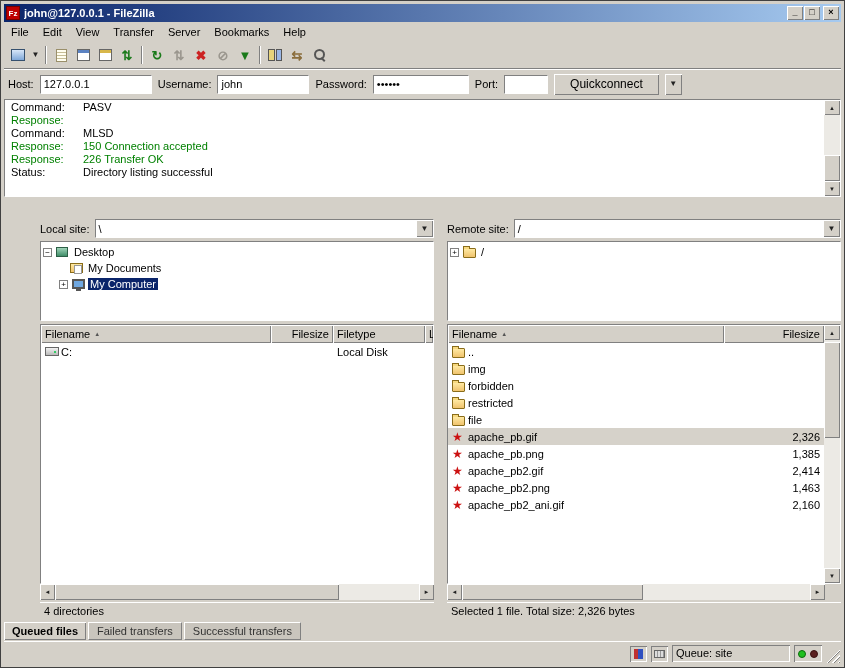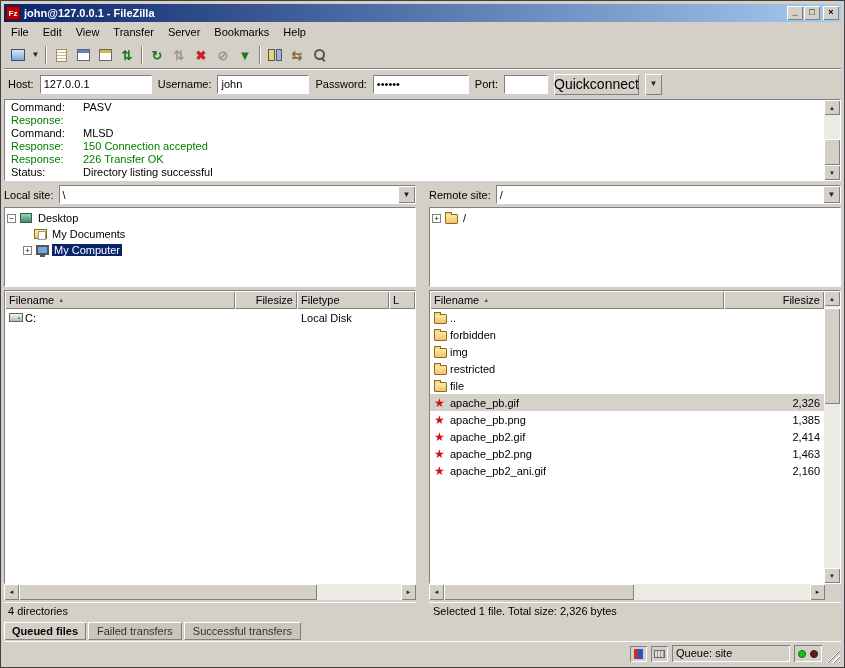--- a/index.html
+++ b/index.html
@@ -40,41 +40,41 @@
   .ico-cmp i:last-child { background:#9ab6e4; }
   .ico-mag { position:relative; width:14px; height:14px; }
   .ico-mag::before { content:""; position:absolute; top:1px; left:2px; width:7px; height:7px; border:2px solid #555; border-radius:50%; }
   .ico-mag::after { content:""; position:absolute; width:2px; height:5px; background:#555; transform:rotate(-45deg); bottom:0; right:2px; }
 
   
   .quickbar { height:30px; display:flex; align-items:center; gap:6px; padding:0 4px; flex:none; }
   .qc-label { white-space:nowrap; }
   .field { height:19px; border:1px solid #808080; border-bottom-color:#fff; border-right-color:#fff; background:#fff; padding:2px 3px; font-family:"Liberation Sans",sans-serif; font-size:11px; }
   .f-host { width:112px; } .f-user { width:92px; } .f-pass { width:96px; } .f-port { width:44px; }
-  .qc-btn { height:21px; padding:0 0; font-size:14px; }
+  .qc-btn { height:21px; padding:0 16px; font-size:12px; }
   .qc-drop { width:17px; height:21px; display:flex; align-items:center; justify-content:center; font-size:7px; }
 
   
-  .logarea { height:82px; flex:none; background:#fff; border:1px solid #808080; border-bottom-color:#fff; border-right-color:#fff; display:flex; margin-bottom:3px; }
+  .logarea { height:98px; flex:none; background:#fff; border:1px solid #808080; border-bottom-color:#fff; border-right-color:#fff; display:flex; margin-bottom:21px; }
   .log-lines { flex:1; overflow:hidden; padding:1px 0 0 6px; }
   .logline { display:flex; line-height:13px; white-space:nowrap; }
   .loglabel { width:72px; flex:none; }
   .logline.green { color:#008000; }
 
   
   .sb-v { width:16px; flex:none; display:flex; flex-direction:column; background:#eceae5; }
   .sb-h { height:16px; flex:none; display:flex; background:#eceae5; }
   .sb-btn { width:16px; height:15px; flex:none; display:flex; align-items:center; justify-content:center; font-size:6px; color:#222; background:#d4d0c8; box-shadow: inset 1px 1px 0 #ffffff, inset -1px -1px 0 #808080; }
   .sb-btn.h { width:15px; height:16px; }
   .sb-track { flex:1; position:relative; }
   .sb-thumb { position:absolute; background:#d4d0c8; box-shadow: inset 1px 1px 0 #ffffff, inset -1px -1px 0 #808080; }
   .sb-corner { width:16px; height:16px; flex:none; background:#d4d0c8; }
 
   
-  .panes { flex:1; display:flex; gap:13px; min-height:0; }
+  .panes { flex:1; display:flex; gap:13px; min-height:0;margin-left:36px; }
   .pane { flex:1; display:flex; flex-direction:column; min-width:0; }
   .site-row { height:21px; flex:none; display:flex; align-items:center; gap:5px; margin-bottom:2px; }
   .combo { flex:1; height:19px; border:1px solid #808080; border-bottom-color:#fff; border-right-color:#fff; background:#fff; display:flex; align-items:center; }
   .combo-text { flex:1; padding:0 3px; }
   .combo-btn { width:17px; height:17px; display:flex; align-items:center; justify-content:center; font-size:7px; }
   .treebox { height:80px; flex:none; background:#fff; border:1px solid #808080; border-bottom-color:#fff; border-right-color:#fff; margin-bottom:3px; padding:2px; overflow:hidden; }
   .trow { display:flex; align-items:center; height:16px; white-space:nowrap; }
   .t-ind { width:16px; flex:none; }
   .t-sp { width:11px; flex:none; }
   .expander { width:9px; height:9px; flex:none; border:1px solid #808080; background:#fff; font-size:8px; line-height:7px; text-align:center; margin-right:4px; color:#000; }
@@ -366,30 +366,30 @@
                   </span>
                   <span>..</span>
                 </span>
               <span class="cell rt rc-size"></span>
             </div>
             <div class="frow">
               <span class="cell rc-name">
                   <span class="ficon">
                     <span class="folder"></span>
                   </span>
+                  <span>img</span>
+                </span>
+              <span class="cell rt rc-size"></span>
+            </div>
+            <div class="frow">
+              <span class="cell rc-name">
+                  <span class="ficon">
+                    <span class="folder"></span>
+                  </span>
                   <span>forbidden</span>
-                </span>
-              <span class="cell rt rc-size"></span>
-            </div>
-            <div class="frow">
-              <span class="cell rc-name">
-                  <span class="ficon">
-                    <span class="folder"></span>
-                  </span>
-                  <span>img</span>
                 </span>
               <span class="cell rt rc-size"></span>
             </div>
             <div class="frow">
               <span class="cell rc-name">
                   <span class="ficon">
                     <span class="folder"></span>
                   </span>
                   <span>restricted</span>
                 </span>

